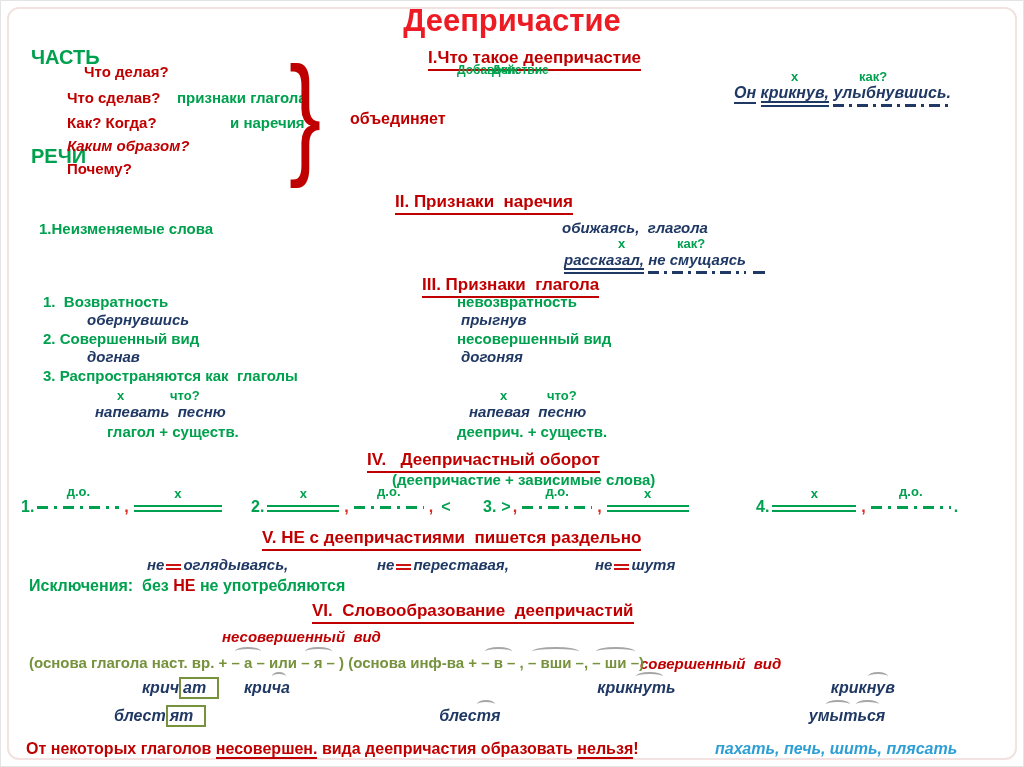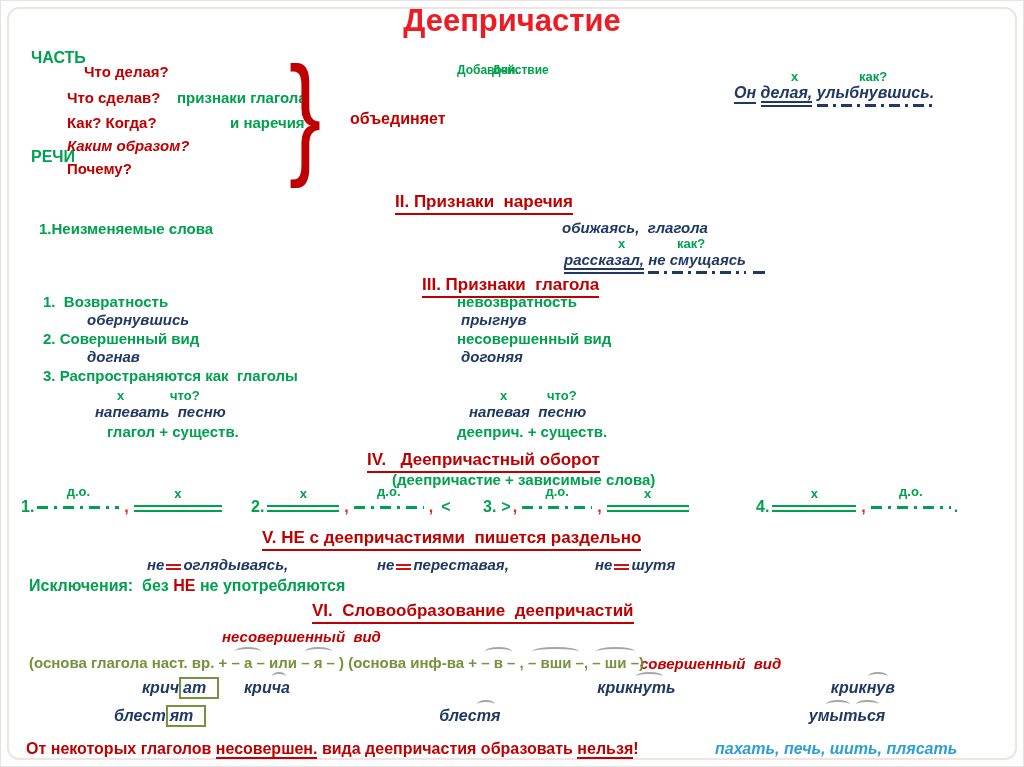--- a/index.html
+++ b/index.html
@@ -21,21 +21,21 @@
   .f13{font-size:13px;} .f15{font-size:15px;} .f16{font-size:16px;}
   .title{width:100%;text-align:center;color:var(--red);font-weight:700;font-size:31px;}
   .hd{color:var(--dkred);font-weight:700;font-size:17px;border-bottom:2px solid var(--dkred);padding-bottom:1px;}
   
   .u1{border-bottom:2px solid var(--navy);padding-bottom:1px;}
   .u2{border-bottom:6px double var(--navy);}
   .udd{background:linear-gradient(90deg,var(--navy) 0 11px,transparent 11px 16px,var(--navy) 16px 19px,transparent 19px 24px) repeat-x 0 100%/24px 3px;padding-bottom:6px;}
   .tail{display:inline-block;width:12px;height:3px;background:var(--navy);margin-left:7px;position:relative;top:9px;}
   
   .vw{word-break:break-all;text-align:center;color:var(--grn);font-weight:700;}
-  .pos{width:17px;font-size:16px;line-height:19px;}
+  .pos{width:17px;font-size:20px;line-height:19px;}
   .vw2{width:13px;font-size:12px;line-height:14.5px;}
   .brace{color:var(--dkred);font-size:134px;line-height:130px;font-weight:400;transform:scaleX(.72);transform-origin:left top;}
   
   .pg{display:flex;align-items:flex-end;}
   .pnum{color:var(--grn);font-weight:700;font-size:16px;}
   .pc{color:var(--comma);font-weight:700;font-size:16px;margin:0 2px;}
   .lw{display:inline-flex;flex-direction:column;align-items:center;margin:0 3px;}
   .lbl{color:var(--grn);font-size:13px;line-height:14px;font-weight:700;}
   .ldd{height:3px;background:linear-gradient(90deg,var(--grn) 0 11px,transparent 11px 17px,var(--grn) 17px 20px,transparent 20px 26px) repeat-x 0 0/26px 3px;margin:7px 0 7px 0;}
   .ldb{height:7px;border-top:2px solid var(--grn);border-bottom:2px solid var(--grn);margin:4px 0 4px 0;box-sizing:border-box;}
@@ -53,20 +53,21 @@
 </head>
 <body>
 
 <div class="slide">
   <div class="frame"></div>
 
   
   <div class="abs title" style="top:2px;left:0;" data-bind="title">Деепричастие</div>
 
   
+  <div class="abs hd" style="left:427px;top:47px;" data-bind="s1.heading">I.Что такое деепричастие</div>
 
   <div class="abs vw pos" style="left:30px;top:47px;" data-bind="s1.pos_word1">ЧАСТЬ</div>
   <div class="abs vw pos" style="left:30px;top:146px;" data-bind="s1.pos_word2">РЕЧИ</div>
 
   <div class="abs r f15" style="left:83px;top:62px;" data-bind="s1.q1">Что делая?</div>
   <div class="abs r f15" style="left:66px;top:88px;" data-bind="s1.q2">Что сделав?</div>
   <div class="abs r f15" style="left:66px;top:113px;" data-bind="s1.q3">Как? Когда?</div>
   <div class="abs r f15" style="left:66px;top:136px;font-style:italic;" data-bind="s1.q4">Каким образом?</div>
   <div class="abs r f15" style="left:66px;top:159px;" data-bind="s1.q5">Почему?</div>
   <div class="abs g f15" style="left:176px;top:88px;" data-bind="s1.sign1">признаки глагола</div>
@@ -74,21 +75,21 @@
 
   <div class="abs brace" style="left:288px;top:48px;" data-bind="s1.brace">}</div>
   <div class="abs r f16" style="left:349px;top:109px;" data-bind="s1.unites">объединяет</div>
 
   <div class="abs vw vw2" style="left:456px;top:62px;" data-bind="s1.vert1">Добавочн.</div>
   <div class="abs vw vw2" style="left:491px;top:62px;" data-bind="s1.vert2">Действие</div>
 
   <div class="abs g f13" style="left:790px;top:68px;" data-bind="s1.ex_x">х</div>
   <div class="abs g f13" style="left:858px;top:68px;" data-bind="s1.ex_q">как?</div>
   <div class="abs n f16" style="left:733px;top:83px;">
-    <span class="u1" data-bind="s1.ex_w1">Он</span><span> </span><span class="u2" data-bind="s1.ex_w2">делая,</span><span> </span><span class="udd" data-bind="s1.ex_w3">улыбнувшись.</span>
+    <span class="u1" data-bind="s1.ex_w1">Он</span><span> </span><span class="u2" data-bind="s1.ex_w2">крикнув,</span><span> </span><span class="udd" data-bind="s1.ex_w3">улыбнувшись.</span>
   </div>
 
   
   <div class="abs hd" style="left:394px;top:191px;" data-bind="s2.heading">II. Признаки  наречия</div>
   <div class="abs g f15" style="left:38px;top:219px;" data-bind="s2.item1">1.Неизменяемые слова</div>
   <div class="abs n f15" style="left:561px;top:218px;" data-bind="s2.ex1">обижаясь,  глагола</div>
   <div class="abs g f13" style="left:617px;top:235px;" data-bind="s2.x">х</div>
   <div class="abs g f13" style="left:676px;top:235px;" data-bind="s2.q">как?</div>
   <div class="abs n f15" style="left:563px;top:250px;">
     <span class="u2" data-bind="s2.ex2a">рассказал,</span><span> </span><span class="udd" data-bind="s2.ex2b">не смущаясь</span><span class="tail"></span>

